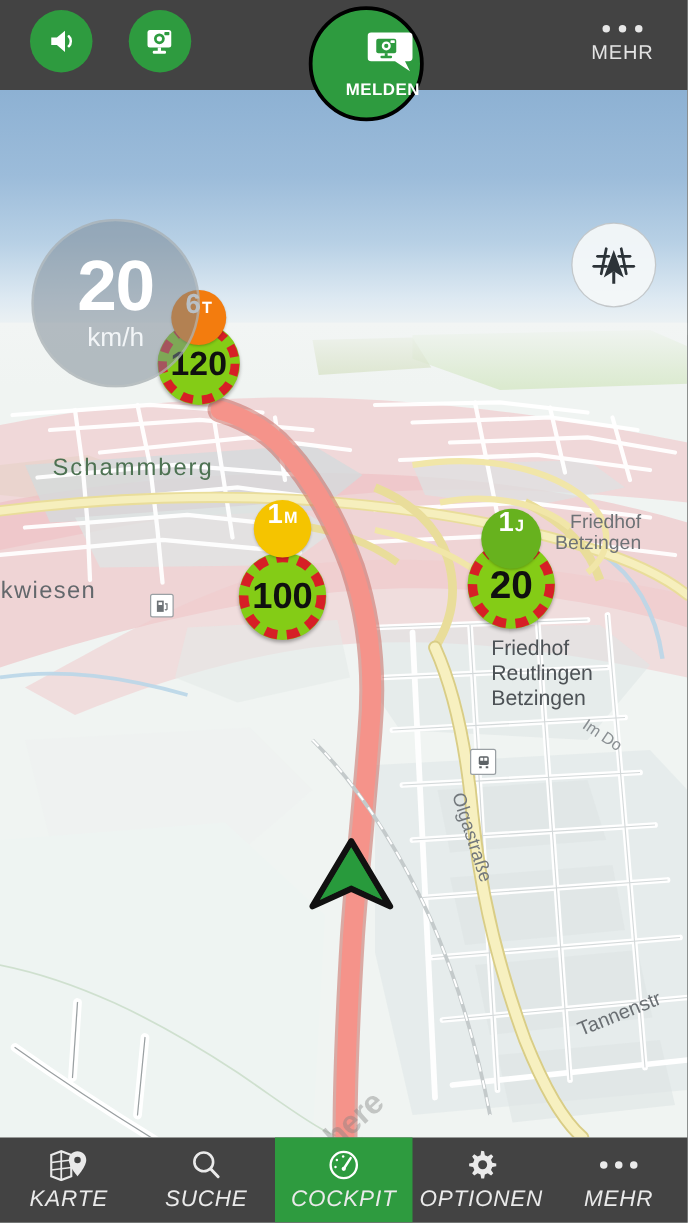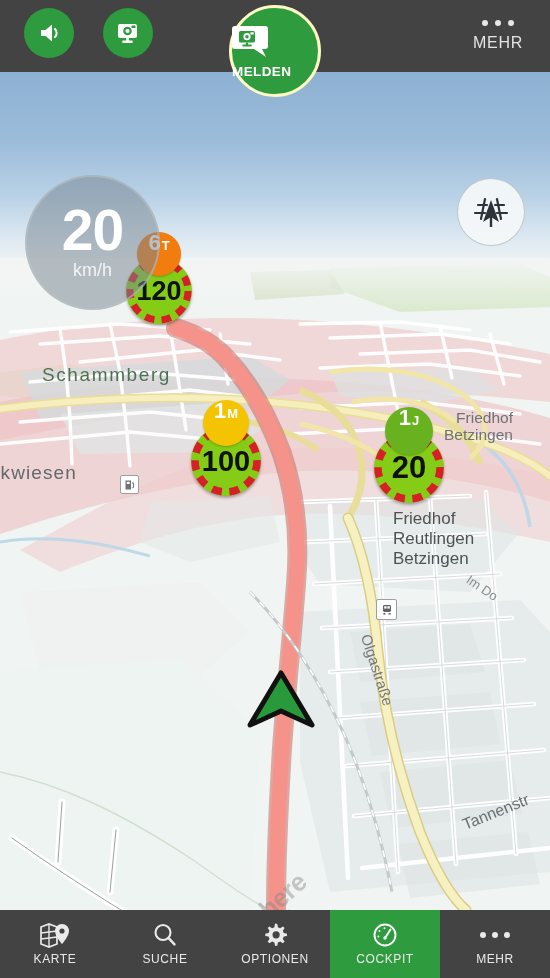--- a/index.html
+++ b/index.html
@@ -53,29 +53,29 @@
     background: #2e9b3f;
     display: flex;
     align-items: center;
     justify-content: center;
   }
   #btn-volume { left: 24px; top: 8px; width: 50px; height: 50px; }
   #btn-camera { left: 103px; top: 8px; width: 50px; height: 50px; }
 
   #btn-melden {
     position: absolute;
-    left: 229px; top: 5px;
+    left: 247px; top: 5px;
     width: 92px; height: 92px;
     border-radius: 50%;
     background: #2e9b3f;
-    border: 3px solid #fef9c3;
+    border: 3px solid #000000;
     box-sizing: border-box;
     display: flex;
     flex-direction: column;
-    align-items: flex-start;
+    align-items: flex-end;
     justify-content: center;
     z-index: 45;
   }
   #btn-melden .mlabel {
     color: #ffffff;
     font-size: 13.5px;
     font-weight: bold;
     letter-spacing: 0.4px;
     margin-top: 2px;
   }
@@ -123,21 +123,21 @@
   }
   #speed-disc .sval {
     color: #ffffff;
     font-size: 57px;
     line-height: 52px;
     font-weight: bold;
     letter-spacing: -1px;
   }
   #speed-disc .sunit {
     color: #f2f5f7;
-    font-size: 18px;
+    font-size: 21px;
     margin-top: 4px;
   }
 
   
   #btn-perspective {
     position: absolute;
     right: 25px; top: 106px;
     width: 68px; height: 68px;
     border-radius: 50%;
     background: rgba(244,247,249,0.93);
@@ -252,21 +252,21 @@
     width: 100%; height: 100%;
   }
 
   
   #mk-120 { left: 124px; top: 160px; width: 70px; height: 100px; }
   #mk-120 .sign { top: 26px; width: 66px; height: 66px; }
   #mk-120 .sign .snum { font-size: 27px; }
   #mk-120 .badge { width: 44px; height: 44px; }
 
   #mk-100 { left: 189px; top: 328px; width: 74px; height: 106px; }
-  #mk-100 .sign { top: 26px; width: 70px; height: 70px; justify-content: center; }
+  #mk-100 .sign { top: 42px; width: 70px; height: 70px; justify-content: center; }
   #mk-100 .sign .snum { font-size: 29px; }
   #mk-100 .badge { width: 46px; height: 46px; }
 
   #mk-30 { left: 372px; top: 335px; width: 74px; height: 106px; }
   #mk-30 .sign { top: 26px; width: 70px; height: 70px; }
   #mk-30 .sign .snum { font-size: 31px; }
   #mk-30 .badge { width: 48px; height: 48px; }
 
   
   #pos-arrow {
@@ -368,22 +368,23 @@
     flex: 1;
     display: flex;
     flex-direction: column;
     align-items: center;
     justify-content: center;
     gap: 4px;
   }
   .nav-item.active { background: #2e9b3f; }
   .nav-item .nlabel {
     color: #eaeaea;
-    font-size: 12px;
+    font-size: 18px;
     letter-spacing: 0.6px;
+    font-style: italic;
   }
   .nav-item .dots3 {
     display: flex;
     gap: 6px;
     height: 26px;
     align-items: center;
   }
   .nav-item .dots3 i {
     width: 6px; height: 6px;
     border-radius: 50%;
@@ -700,41 +701,41 @@
     </div>
 
     <div class="nav-item">
       <svg width="28" height="26" viewBox="0 0 28 26">
         <circle cx="12" cy="10.5" r="7.5" fill="none" stroke="#eaeaea" stroke-width="2.1"></circle>
         <line x1="17.6" y1="16.2" x2="23.5" y2="22.4" stroke="#eaeaea" stroke-width="2.4" stroke-linecap="round"></line>
       </svg>
       <span class="nlabel">SUCHE</span>
     </div>
 
-    <div class="nav-item">
-      <svg width="28" height="26" viewBox="0 0 28 26">
-        <path d="M14,1.5 L16.3,2 L16.9,5.2 L19.2,6.2 L21.9,4.4 L23.6,6.1 L21.8,8.8 L22.8,11.1 L26,11.7 L26,14 L22.8,14.6 L21.8,16.9 L23.6,19.6 L21.9,21.3 L19.2,19.5 L16.9,20.5 L16.3,23.7 L14,23.7 L13.4,20.5 L11.1,19.5 L8.4,21.3 L6.7,19.6 L8.5,16.9 L7.5,14.6 L4.3,14 L4.3,11.7 L7.5,11.1 L8.5,8.8 L6.7,6.1 L8.4,4.4 L11.1,6.2 L13.4,5.2 Z" fill="#eaeaea"></path>
-        <circle cx="15.1" cy="12.8" r="3.6" fill="#434343"></circle>
-      </svg>
-      <span class="nlabel">OPTIONEN</span>
-    </div>
-
     <div class="nav-item active">
       <svg width="28" height="26" viewBox="0 0 28 26">
         <circle cx="14" cy="13" r="10.5" fill="none" stroke="#ffffff" stroke-width="1.9"></circle>
         <line x1="14" y1="16" x2="19.5" y2="7.5" stroke="#ffffff" stroke-width="2" stroke-linecap="round"></line>
         <circle cx="14" cy="16" r="1.7" fill="#ffffff"></circle>
         <circle cx="8.5" cy="9" r="1" fill="#ffffff"></circle>
         <circle cx="13.5" cy="6.2" r="1" fill="#ffffff"></circle>
         <circle cx="7.4" cy="14.6" r="1" fill="#ffffff"></circle>
       </svg>
       <span class="nlabel">COCKPIT</span>
     </div>
 
     <div class="nav-item">
+      <svg width="28" height="26" viewBox="0 0 28 26">
+        <path d="M14,1.5 L16.3,2 L16.9,5.2 L19.2,6.2 L21.9,4.4 L23.6,6.1 L21.8,8.8 L22.8,11.1 L26,11.7 L26,14 L22.8,14.6 L21.8,16.9 L23.6,19.6 L21.9,21.3 L19.2,19.5 L16.9,20.5 L16.3,23.7 L14,23.7 L13.4,20.5 L11.1,19.5 L8.4,21.3 L6.7,19.6 L8.5,16.9 L7.5,14.6 L4.3,14 L4.3,11.7 L7.5,11.1 L8.5,8.8 L6.7,6.1 L8.4,4.4 L11.1,6.2 L13.4,5.2 Z" fill="#eaeaea"></path>
+        <circle cx="15.1" cy="12.8" r="3.6" fill="#434343"></circle>
+      </svg>
+      <span class="nlabel">OPTIONEN</span>
+    </div>
+
+    <div class="nav-item">
       <span class="dots3">
           <i></i>
           <i></i>
           <i></i>
         </span>
       <span class="nlabel">MEHR</span>
     </div>
   </div>
 
 </div>

